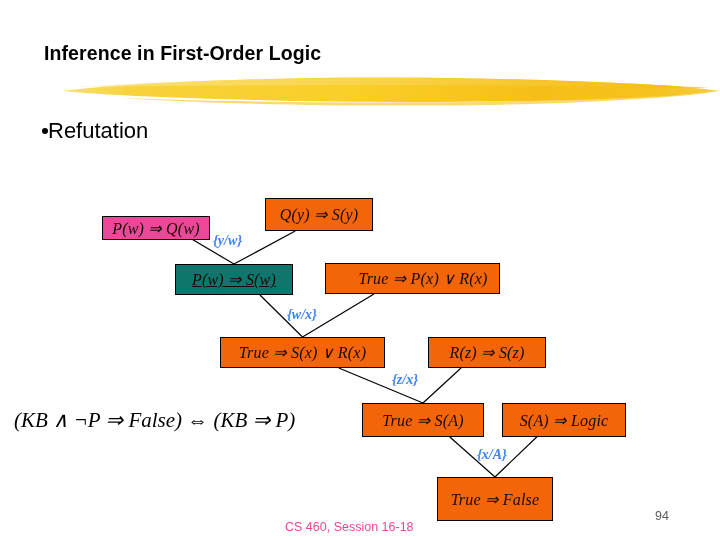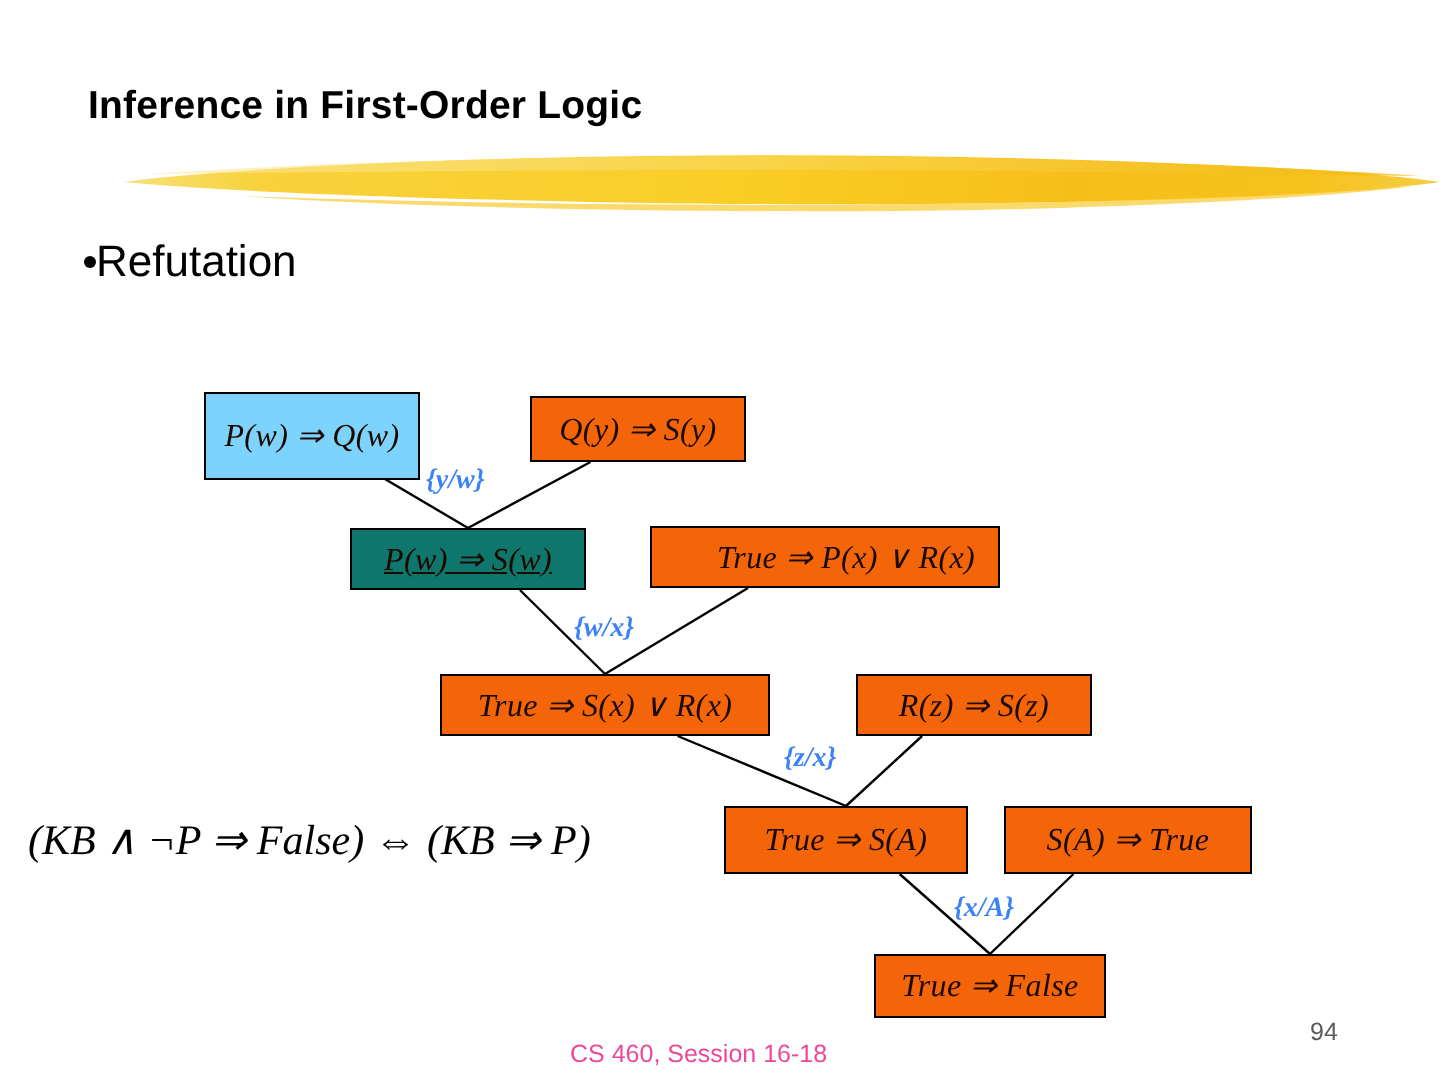--- a/index.html
+++ b/index.html
@@ -175,29 +175,29 @@
   <svg id="tree-lines" viewBox="0 0 720 540">
       <line x1="179.76" y1="232" x2="234" y2="264" stroke="#000000" stroke-width="1.2"></line>
       <line x1="295.24" y1="231" x2="234" y2="264" stroke="#000000" stroke-width="1.2"></line>
       <line x1="259.96" y1="295" x2="302.5" y2="337" stroke="#000000" stroke-width="1.2"></line>
       <line x1="374" y1="294" x2="302.5" y2="337" stroke="#000000" stroke-width="1.2"></line>
       <line x1="338.8" y1="368" x2="423" y2="403" stroke="#000000" stroke-width="1.2"></line>
       <line x1="461.04" y1="368" x2="423" y2="403" stroke="#000000" stroke-width="1.2"></line>
       <line x1="449.84000000000003" y1="437" x2="495" y2="477" stroke="#000000" stroke-width="1.2"></line>
       <line x1="536.72" y1="437" x2="495" y2="477" stroke="#000000" stroke-width="1.2"></line>
     </svg>
-<div class="clause-box" style="left: 102px; top: 196px; width: 108px; height: 44px; background: #7dd3fc; border-color: rgb(0, 0, 0);">P(w) ⇒ Q(w)</div>
+<div class="clause-box" style="left: 102px; top: 216px; width: 108px; height: 24px; background: #ec4899; border-color: rgb(0, 0, 0);">P(w) ⇒ Q(w)</div>
     <div class="clause-box" style="left: 265px; top: 198px; width: 108px; height: 33px; background: rgb(244, 101, 10); border-color: rgb(0, 0, 0);">Q(y) ⇒ S(y)</div>
     <div class="clause-box" style="left: 175px; top: 264px; width: 118px; height: 31px; background: #0f766e; border-color: rgb(0, 0, 0); text-decoration: underline;">P(w) ⇒ S(w)</div>
     <div class="clause-box" style="left: 325px; top: 263px; width: 175px; height: 31px; background: rgb(244, 101, 10); border-color: rgb(0, 0, 0); padding-left: 21px;">True ⇒ P(x) ∨ R(x)</div>
     <div class="clause-box" style="left: 220px; top: 337px; width: 165px; height: 31px; background: rgb(244, 101, 10); border-color: rgb(0, 0, 0);">True ⇒ S(x) ∨ R(x)</div>
     <div class="clause-box" style="left: 428px; top: 337px; width: 118px; height: 31px; background: rgb(244, 101, 10); border-color: rgb(0, 0, 0);">R(z) ⇒ S(z)</div>
     <div class="clause-box" style="left: 362px; top: 403px; width: 122px; height: 34px; background: rgb(244, 101, 10); border-color: rgb(0, 0, 0);">True ⇒ S(A)</div>
-    <div class="clause-box" style="left: 502px; top: 403px; width: 124px; height: 34px; background: rgb(244, 101, 10); border-color: rgb(0, 0, 0);">S(A) ⇒ True</div>
-    <div class="clause-box" style="left: 437px; top: 477px; width: 116px; height: 32px; background: rgb(244, 101, 10); border-color: rgb(0, 0, 0);">True ⇒ False</div>
+    <div class="clause-box" style="left: 502px; top: 403px; width: 124px; height: 34px; background: rgb(244, 101, 10); border-color: rgb(0, 0, 0);">S(A) ⇒ Logic</div>
+    <div class="clause-box" style="left: 437px; top: 477px; width: 116px; height: 44px; background: rgb(244, 101, 10); border-color: rgb(0, 0, 0);">True ⇒ False</div>
     <div class="subst-label" style="left: 213px; top: 233px;">{y/w}</div>
     <div class="subst-label" style="left: 287px; top: 307px;">{w/x}</div>
     <div class="subst-label" style="left: 392px; top: 372px;">{z/x}</div>
     <div class="subst-label" style="left: 477px; top: 447px; text-align: center;">{x/A}</div>
   </div>
 
 <div id="kb-formula">(KB ∧ ¬P ⇒ False) ⇔ (KB ⇒ P)</div>
 
 <div id="footer-course">CS 460, Session 16-18</div>
 <div id="footer-page">94</div>

